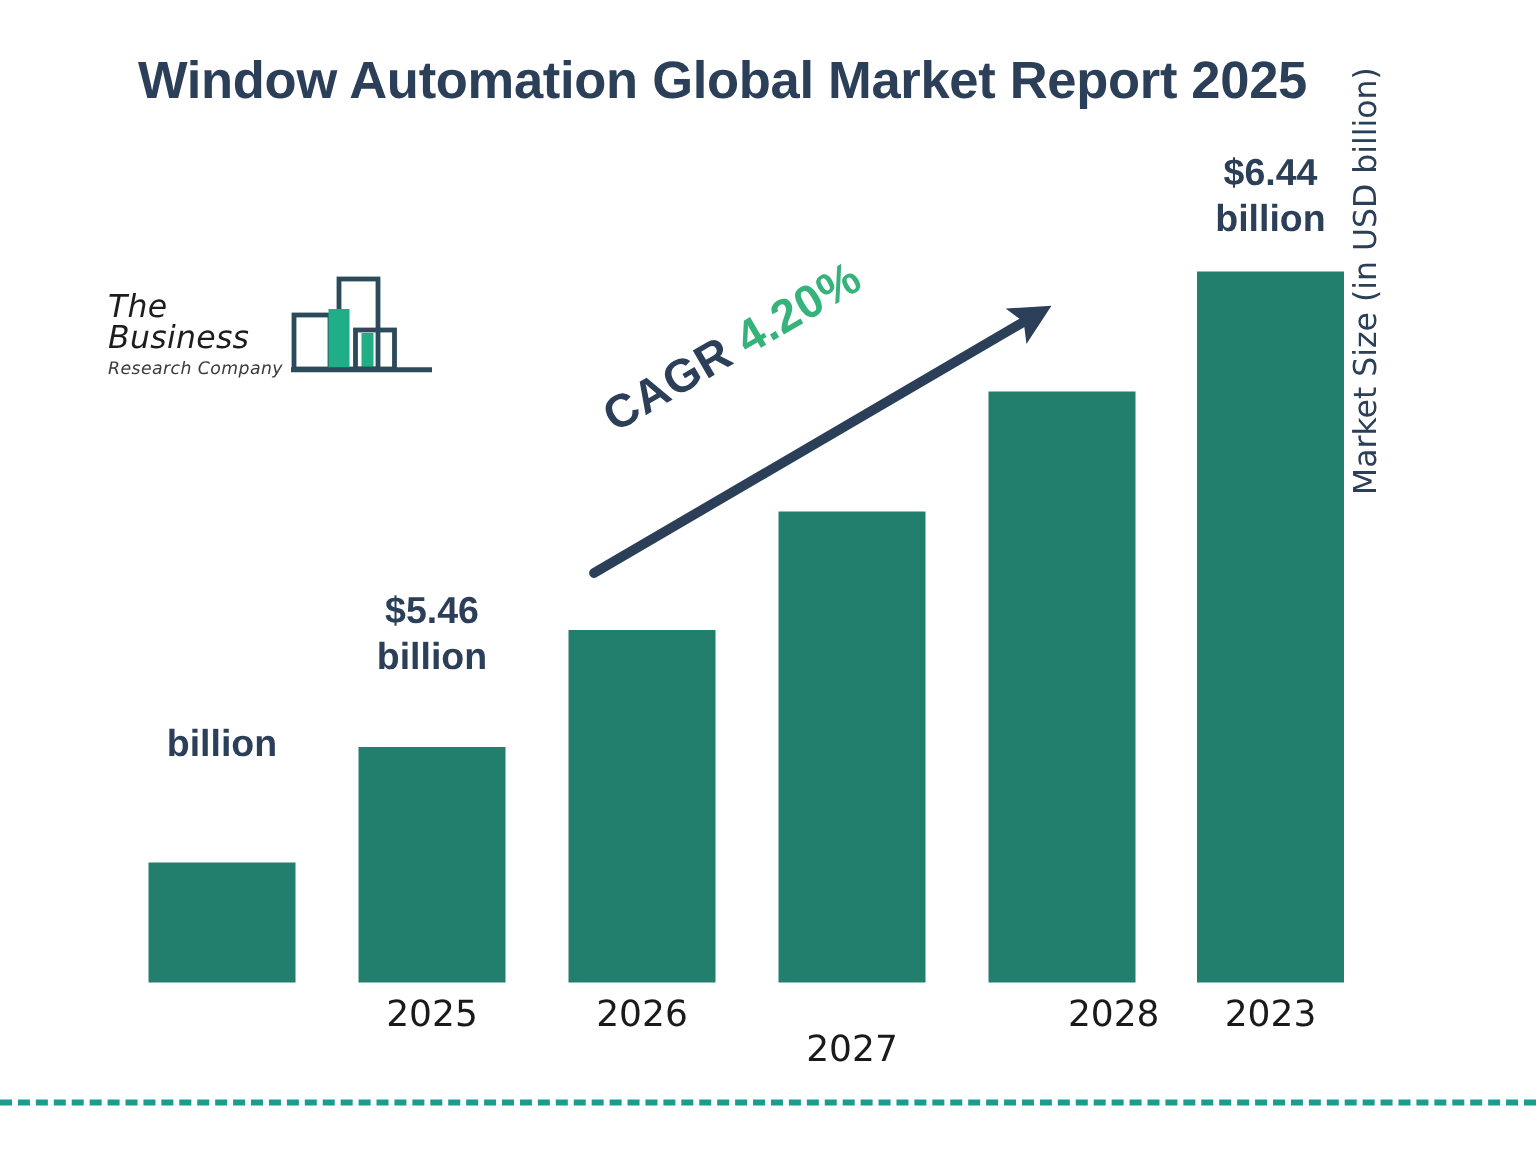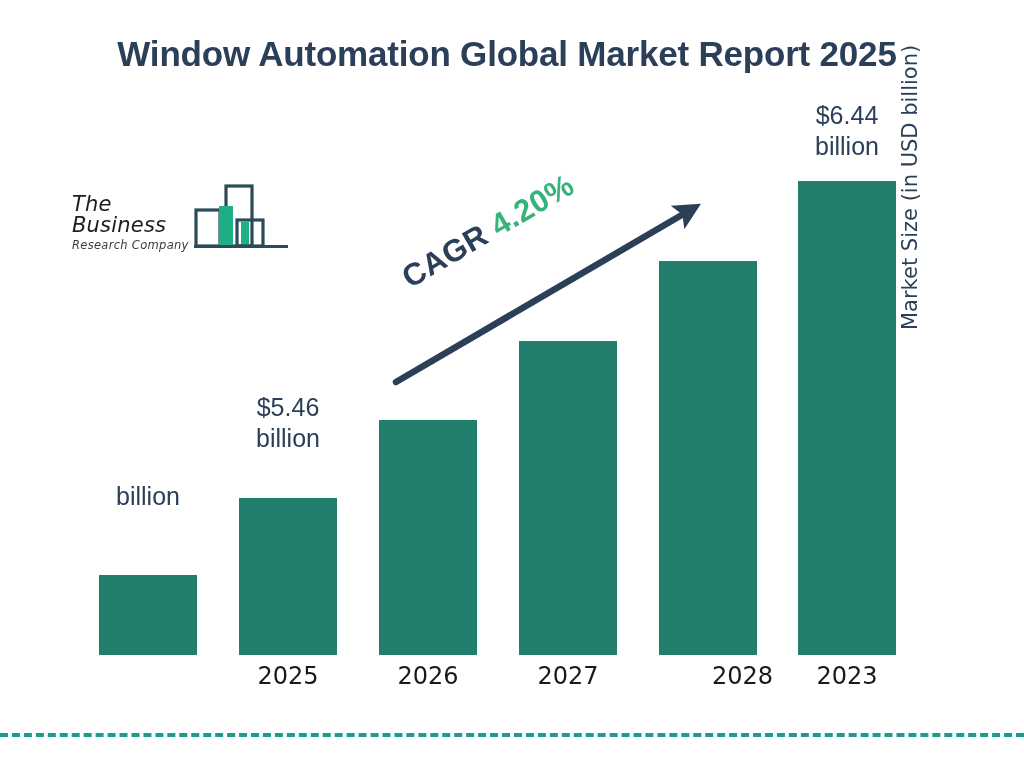--- a/index.html
+++ b/index.html
@@ -23,21 +23,20 @@
     width: 1024px;
     height: 768px;
   }
 
   
   .title {
     position: absolute;
     left: 92px;
     top: 32px;
     width: 830px;
-    text-align: center;
     font-size: 35px;
     font-weight: bold;
     line-height: 1.28;
     color: #2b3f59;
     letter-spacing: -0.2px;
   }
 
   
   .logo {
     position: absolute;
@@ -86,21 +85,21 @@
 
   .bar {
     position: absolute;
     background: #227f6e;
   }
 
   .bar-label {
     position: absolute;
     text-align: center;
     font-size: 25px;
-    font-weight: normal;
+    font-weight: bold;
     color: #2b3f59;
     line-height: 1.22;
     width: 130px;
   }
 
   .xtick {
     position: absolute;
     top: 662px;
     width: 130px;
     text-align: center;
@@ -201,21 +200,21 @@
       <div>billion</div>
     </div>
 
     <div class="bar-label" style="left:782px; top:100px;">
       <div>$6.44</div>
       <div>billion</div>
     </div>
 
     <div class="xtick" style="left:223px;">2025</div>
     <div class="xtick" style="left:363px;">2026</div>
-    <div class="xtick" style="left:503px;">2027</div>
+    <div class="xtick" style="left:503px;margin-top:23px;">2027</div>
     <div class="xtick" style="left:643px;text-align:right;">2028</div>
     <div class="xtick" style="left:782px;">2023</div>
 
     <svg class="arrow-svg" width="1024" height="768" viewBox="0 0 1024 768" fill="none">
       <defs>
         <marker id="arrowhead" markerWidth="4.2" markerHeight="4.2" refX="2.6" refY="2.1" orient="auto">
           <path d="M0,0 L4.2,2.1 L0,4.2 L0.9,2.1 Z" fill="#2b3f59"></path>
         </marker>
       </defs>
       <line x1="396" y1="382" x2="692" y2="209" stroke="#2b3f59" stroke-width="6.5" stroke-linecap="round" marker-end="url(#arrowhead)"></line>

